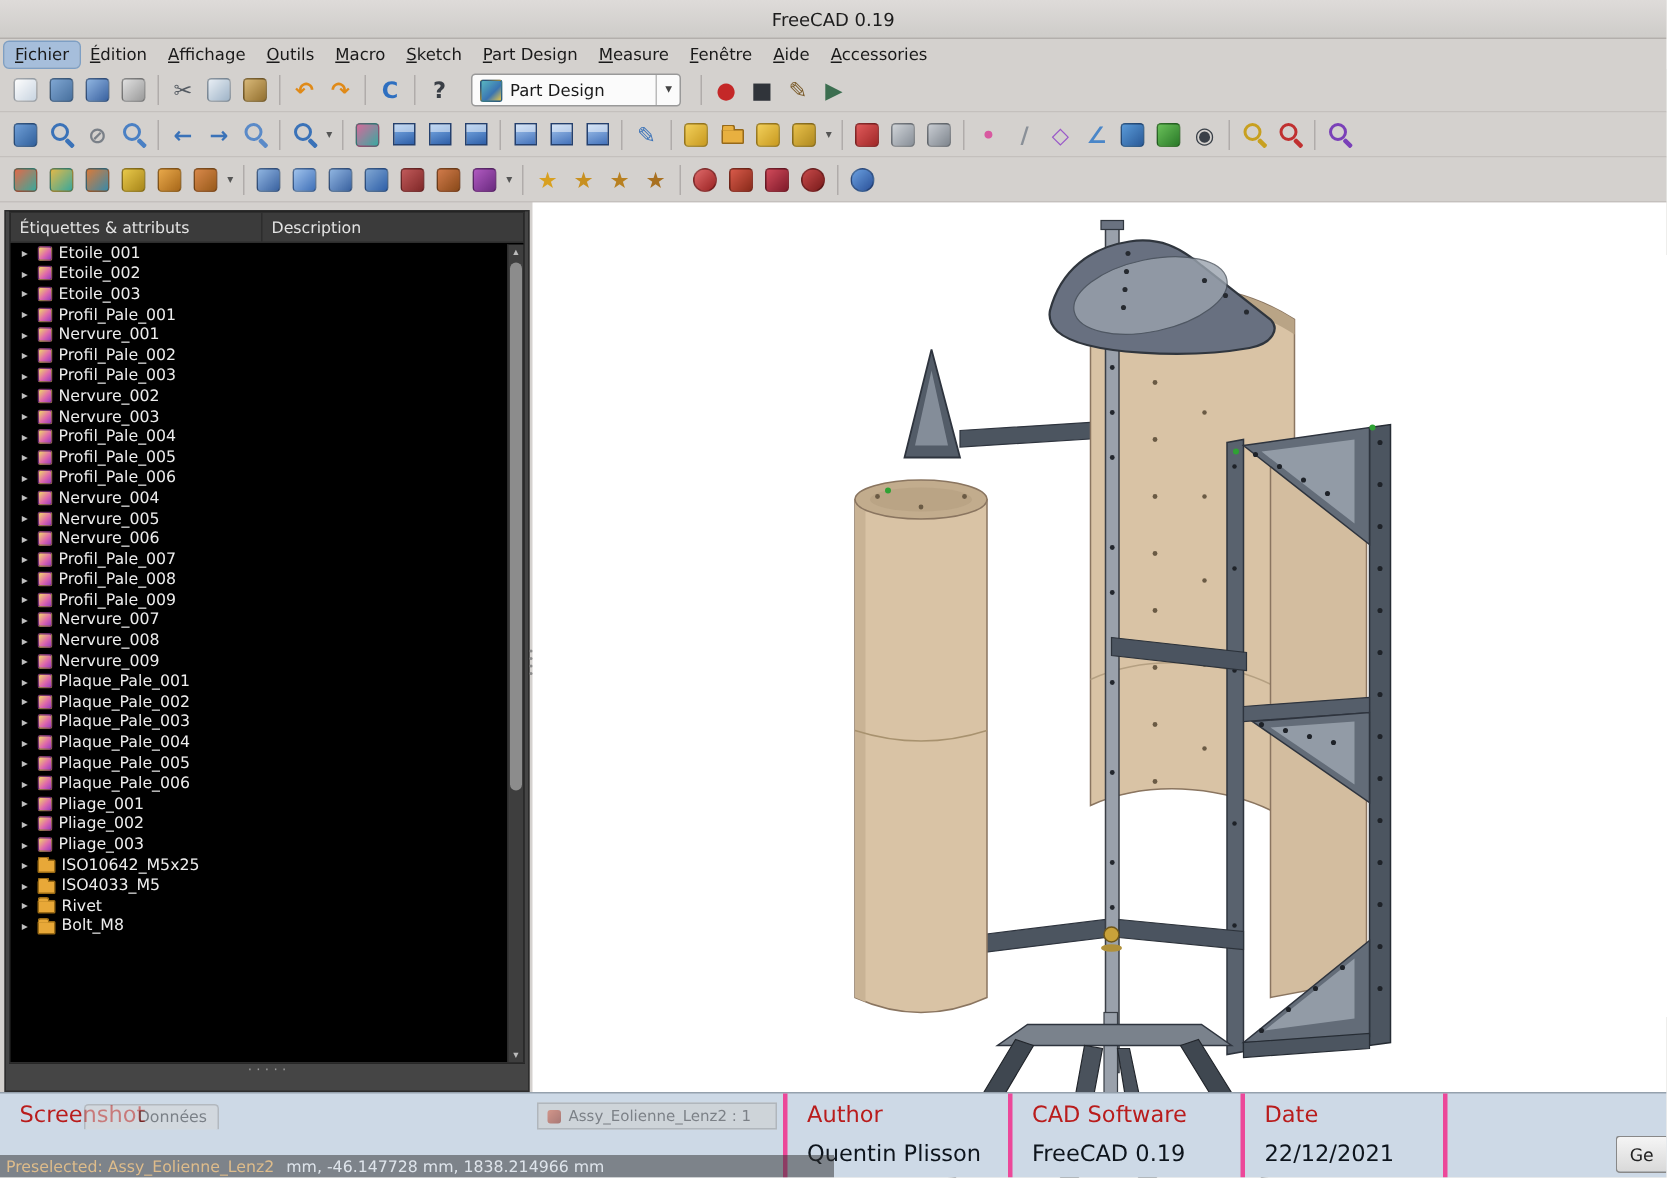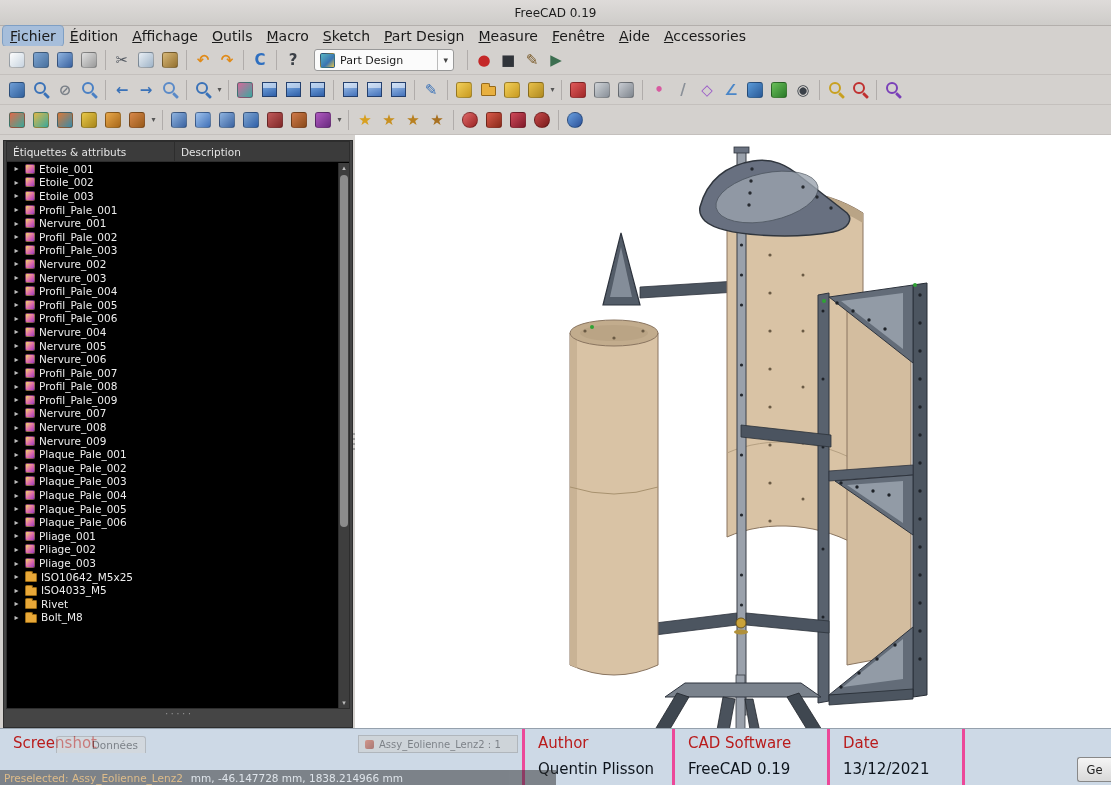--- a/index.html
+++ b/index.html
@@ -1,21 +1,21 @@
 <!DOCTYPE html>
 <html style="--blade-color: #d9c3a5; --blade-shade-color: #c2ac8d; --frame-color: #636c78; --frame-dark-color: #4c5560; --metal-light-color: #9aa3ae; --mast-color: #9aa1ab; --bolt-color: #c9a23a;"><head>
 <meta charset="utf-8">
 <style>
 *{margin:0;padding:0;box-sizing:border-box}
 html,body{width:1111px;height:785px;overflow:hidden}
 body{position:relative;font-family:"DejaVu Sans","Liberation Sans",sans-serif;background:#d4d1ce;font-size:12px;color:#1a1a1a}
 
 
 .titlebar{position:absolute;left:0;top:0;width:1111px;height:26px;background:linear-gradient(#dedbd9,#ceccc9);border-bottom:1px solid #b3afac;display:flex;align-items:center;justify-content:center;font-size:12px;color:#1c1c1c}
-.menubar{position:absolute;left:0;top:26px;width:1111px;height:20px;display:flex;align-items:flex-end;padding:0 3px;font-size:14px}
+.menubar{position:absolute;left:0;top:26px;width:1111px;height:20px;display:flex;align-items:center;padding:0 3px;font-size:11px}
 .menu-item{padding:2px 7px;border-radius:3px;white-space:nowrap}
 .menu-item.active{background:#a6bedb;outline:1px solid #7e9fc4}
 .tbrow{position:absolute;left:0;width:1111px;display:flex;align-items:center;padding:0 5px;border-bottom:1px solid #c4c0bd;background:#d4d1ce}
 #tb1{top:46px;height:29px}
 #tb2{top:75px;height:30px}
 #tb3{top:105px;height:30px}
 .tbgrp{display:flex;align-items:center}
 .tbi{width:24px;height:24px;display:flex;align-items:center;justify-content:center;border-radius:3px;flex:0 0 auto}
 .tbi.glyph{font-size:15px;font-weight:bold}
 .blob{width:16px;height:16px;border-radius:3px;border:1px solid rgba(0,0,0,.28);display:block}
@@ -670,21 +670,21 @@
     <div class="cap-cell c1">
       <div class="cap-label">Author</div>
       <div class="cap-value">Quentin Plisson</div>
     </div>
     <div class="cap-cell c2">
       <div class="cap-label">CAD Software</div>
       <div class="cap-value">FreeCAD 0.19</div>
     </div>
     <div class="cap-cell c3">
       <div class="cap-label">Date</div>
-      <div class="cap-value">13/12/2021</div>
+      <div class="cap-value">22/12/2021</div>
     </div>
     <div class="cap-cell filler"></div>
   </div>
 
 <div class="ghost-tab">Données</div>
 <div class="ghost-assy">
   <span class="mini"></span>
   <span>Assy_Eolienne_Lenz2 : 1</span>
 </div>
 <div class="ghost-status">

